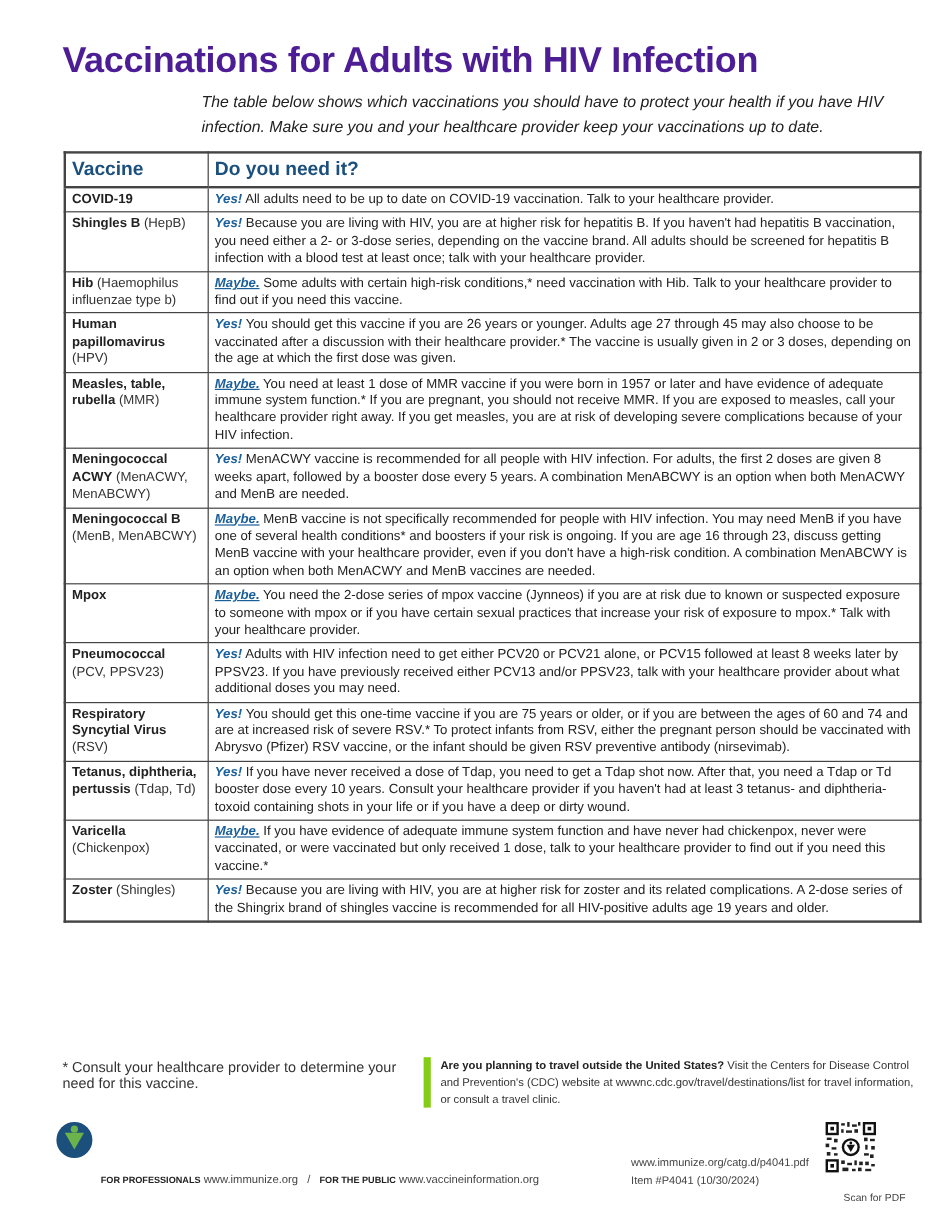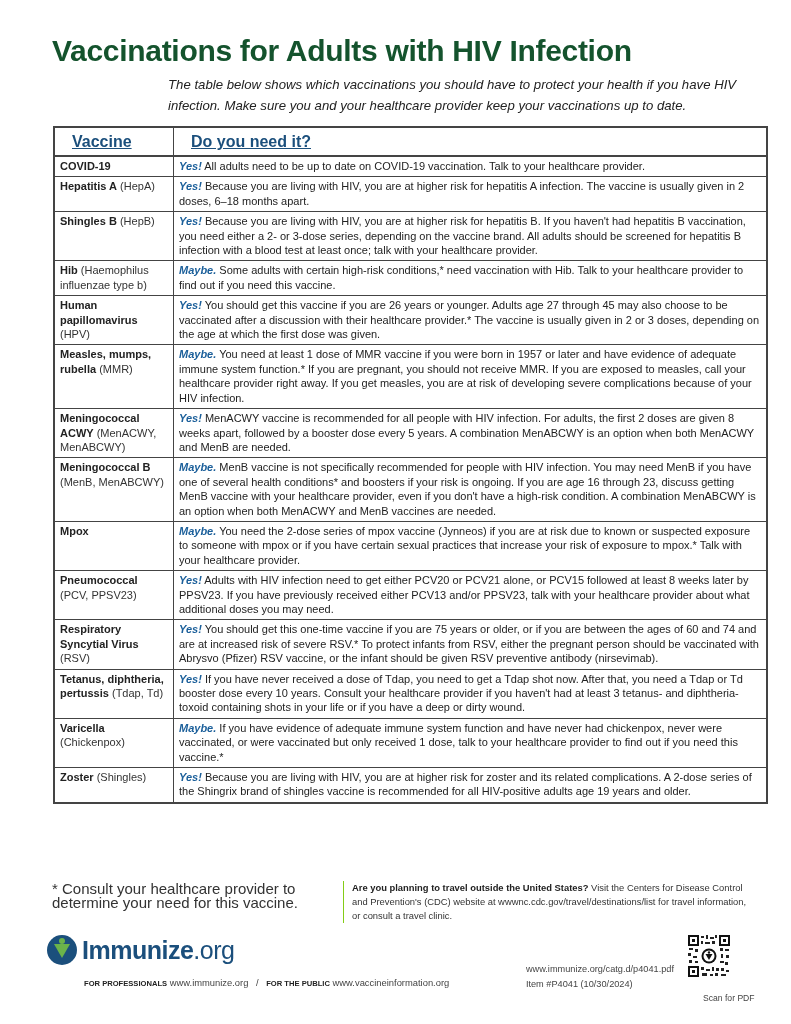--- a/index.html
+++ b/index.html
@@ -1,34 +1,34 @@
 <!DOCTYPE html>
 <html><head>
 <meta charset="utf-8">
 <style>
   html, body { margin: 0; padding: 0; background: #ffffff; }
   body { width: 791px; height: 1024px; position: relative; overflow: hidden;
          font-family: "Liberation Sans", sans-serif; color: #222; }
   .title { position: absolute; left: 52px; top: 34px; margin: 0;
-           font-size: 30px; font-weight: bold; color: #14532d; letter-spacing: -0.3px; }
+           font-size: 30px; font-weight: bold; color: #4c1d95; letter-spacing: -0.3px; }
   .intro { position: absolute; left: 168px; top: 74px; width: 590px; margin: 0;
            font-style: italic; font-size: 13.2px; line-height: 21px; color: #222; }
   table.vax { position: absolute; left: 53px; top: 126px; width: 715px;
               border-collapse: collapse; border: 2px solid #444; }
   table.vax th, table.vax td { border: 1px solid #444; vertical-align: top; text-align: left; }
-  table.vax th { font-size: 16px; font-weight: bold; color: #1b4f7c; padding: 5px 5px 4px 17px; text-decoration: underline; }
+  table.vax th { font-size: 16px; font-weight: bold; color: #1b4f7c; padding: 5px 5px 4px 5px; }
   table.vax tr.hdr th { border-bottom: 2px solid #444; }
   table.vax td { font-size: 11px; line-height: 14.4px; padding: 2px 5px 3px 5px; }
   td.vname { width: 108px; }
   .vbold { font-weight: bold; color: #222; }
   .vrest { color: #333; }
   .verdict-yes { font-style: italic; color: #1b5f9a; font-weight: bold; }
-  .verdict-maybe { font-style: italic; color: #1b5f9a; font-weight: bold; }
-  .footnote { position: absolute; left: 52px; top: 882px; width: 280px; font-size: 15px; line-height: 14px; color: #333; }
-  .travel { position: absolute; left: 343px; top: 881px; width: 400px; border-left: 1px solid #84cc16;
+  .verdict-maybe { font-style: italic; color: #1b5f9a; font-weight: bold; text-decoration: underline; }
+  .footnote { position: absolute; left: 52px; top: 882px; width: 280px; font-size: 12px; line-height: 14px; color: #333; }
+  .travel { position: absolute; left: 353px; top: 881px; width: 400px; border-left: 6px solid #84cc16;
             padding-left: 8px; font-size: 9.4px; line-height: 14px; color: #333; }
   .travel b { color: #222; }
   .logo { position: absolute; left: 47px; top: 935px; display: flex; align-items: center; }
   .logo .mark { width: 30px; height: 30px; border-radius: 50%; background: #1b4f7c; position: relative; }
   .logo .mark .v { position: absolute; left: 7px; top: 9px; width: 0; height: 0;
                    border-left: 8px solid transparent; border-right: 8px solid transparent; border-top: 14px solid #6bb34a; }
   .logo .mark .dot { position: absolute; left: 12px; top: 3px; width: 6px; height: 6px; border-radius: 50%; background: #6bb34a; }
   .logo .name { font-size: 25px; font-weight: bold; color: #1b4f7c; margin-left: 5px; letter-spacing: -0.5px; }
   .logo .name .org { font-weight: normal; }
   .links { position: absolute; left: 84px; top: 977px; font-size: 9.4px; color: #444; }
@@ -50,37 +50,33 @@
       <th>Vaccine</th>
       <th>Do you need it?</th>
     </tr>
   </thead>
   <tbody id="vax-body">
       <tr>
         <td class="vname"><span class="vbold">COVID-19</span></td>
         <td><span class="verdict-yes">Yes!</span> <span>All adults need to be up to date on COVID-19 vaccination. Talk to your healthcare provider.</span></td>
       </tr>
       <tr>
-        <td class="vname"><span class="vbold">Hepatitis A</span> <span class="vrest">(HepA)</span></td>
-        <td><span class="verdict-yes">Yes!</span> <span>Because you are living with HIV, you are at higher risk for hepatitis A infection. The vaccine is usually given in 2 doses, 6–18 months apart.</span></td>
-      </tr>
-      <tr>
         <td class="vname"><span class="vbold">Shingles B</span> <span class="vrest">(HepB)</span></td>
         <td><span class="verdict-yes">Yes!</span> <span>Because you are living with HIV, you are at higher risk for hepatitis B. If you haven't had hepatitis B vaccination, you need either a 2- or 3-dose series, depending on the vaccine brand. All adults should be screened for hepatitis B infection with a blood test at least once; talk with your healthcare provider.</span></td>
       </tr>
       <tr>
         <td class="vname"><span class="vbold">Hib</span> <span class="vrest">(Haemophilus influenzae type b)</span></td>
         <td><span class="verdict-maybe">Maybe.</span> <span>Some adults with certain high-risk conditions,* need vaccination with Hib. Talk to your healthcare provider to find out if you need this vaccine.</span></td>
       </tr>
       <tr>
         <td class="vname"><span class="vbold">Human papillomavirus</span> <span class="vrest">(HPV)</span></td>
         <td><span class="verdict-yes">Yes!</span> <span>You should get this vaccine if you are 26 years or younger. Adults age 27 through 45 may also choose to be vaccinated after a discussion with their healthcare provider.* The vaccine is usually given in 2 or 3 doses, depending on the age at which the first dose was given.</span></td>
       </tr>
       <tr>
-        <td class="vname"><span class="vbold">Measles, mumps, rubella</span> <span class="vrest">(MMR)</span></td>
+        <td class="vname"><span class="vbold">Measles, table, rubella</span> <span class="vrest">(MMR)</span></td>
         <td><span class="verdict-maybe">Maybe.</span> <span>You need at least 1 dose of MMR vaccine if you were born in 1957 or later and have evidence of adequate immune system function.* If you are pregnant, you should not receive MMR. If you are exposed to measles, call your healthcare provider right away. If you get measles, you are at risk of developing severe complications because of your HIV infection.</span></td>
       </tr>
       <tr>
         <td class="vname"><span class="vbold">Meningococcal ACWY</span> <span class="vrest">(MenACWY, MenABCWY)</span></td>
         <td><span class="verdict-yes">Yes!</span> <span>MenACWY vaccine is recommended for all people with HIV infection. For adults, the first 2 doses are given 8 weeks apart, followed by a booster dose every 5 years. A combination MenABCWY is an option when both MenACWY and MenB are needed.</span></td>
       </tr>
       <tr>
         <td class="vname"><span class="vbold">Meningococcal B</span> <span class="vrest">(MenB, MenABCWY)</span></td>
         <td><span class="verdict-maybe">Maybe.</span> <span>MenB vaccine is not specifically recommended for people with HIV infection. You may need MenB if you have one of several health conditions* and boosters if your risk is ongoing. If you are age 16 through 23, discuss getting MenB vaccine with your healthcare provider, even if you don't have a high-risk condition. A combination MenABCWY is an option when both MenACWY and MenB vaccines are needed.</span></td>
       </tr>
@@ -116,21 +112,20 @@
 <div class="travel">
   <b>Are you planning to travel outside the United States?</b>
   <span>Visit the Centers for Disease Control and Prevention's (CDC) website at wwwnc.cdc.gov/travel/destinations/list for travel information, or consult a travel clinic.</span>
 </div>
 
 <div class="logo">
   <div class="mark">
       <div class="v"></div>
       <div class="dot"></div>
     </div>
-  <div class="name"><span>Immunize</span><span class="org">.org</span></div>
 </div>
 
 <div class="links">
   <span class="lbl">FOR PROFESSIONALS</span>
   <span>www.immunize.org</span>
   <span class="sep">/</span>
   <span class="lbl">FOR THE PUBLIC</span>
   <span>www.vaccineinformation.org</span>
 </div>
 

